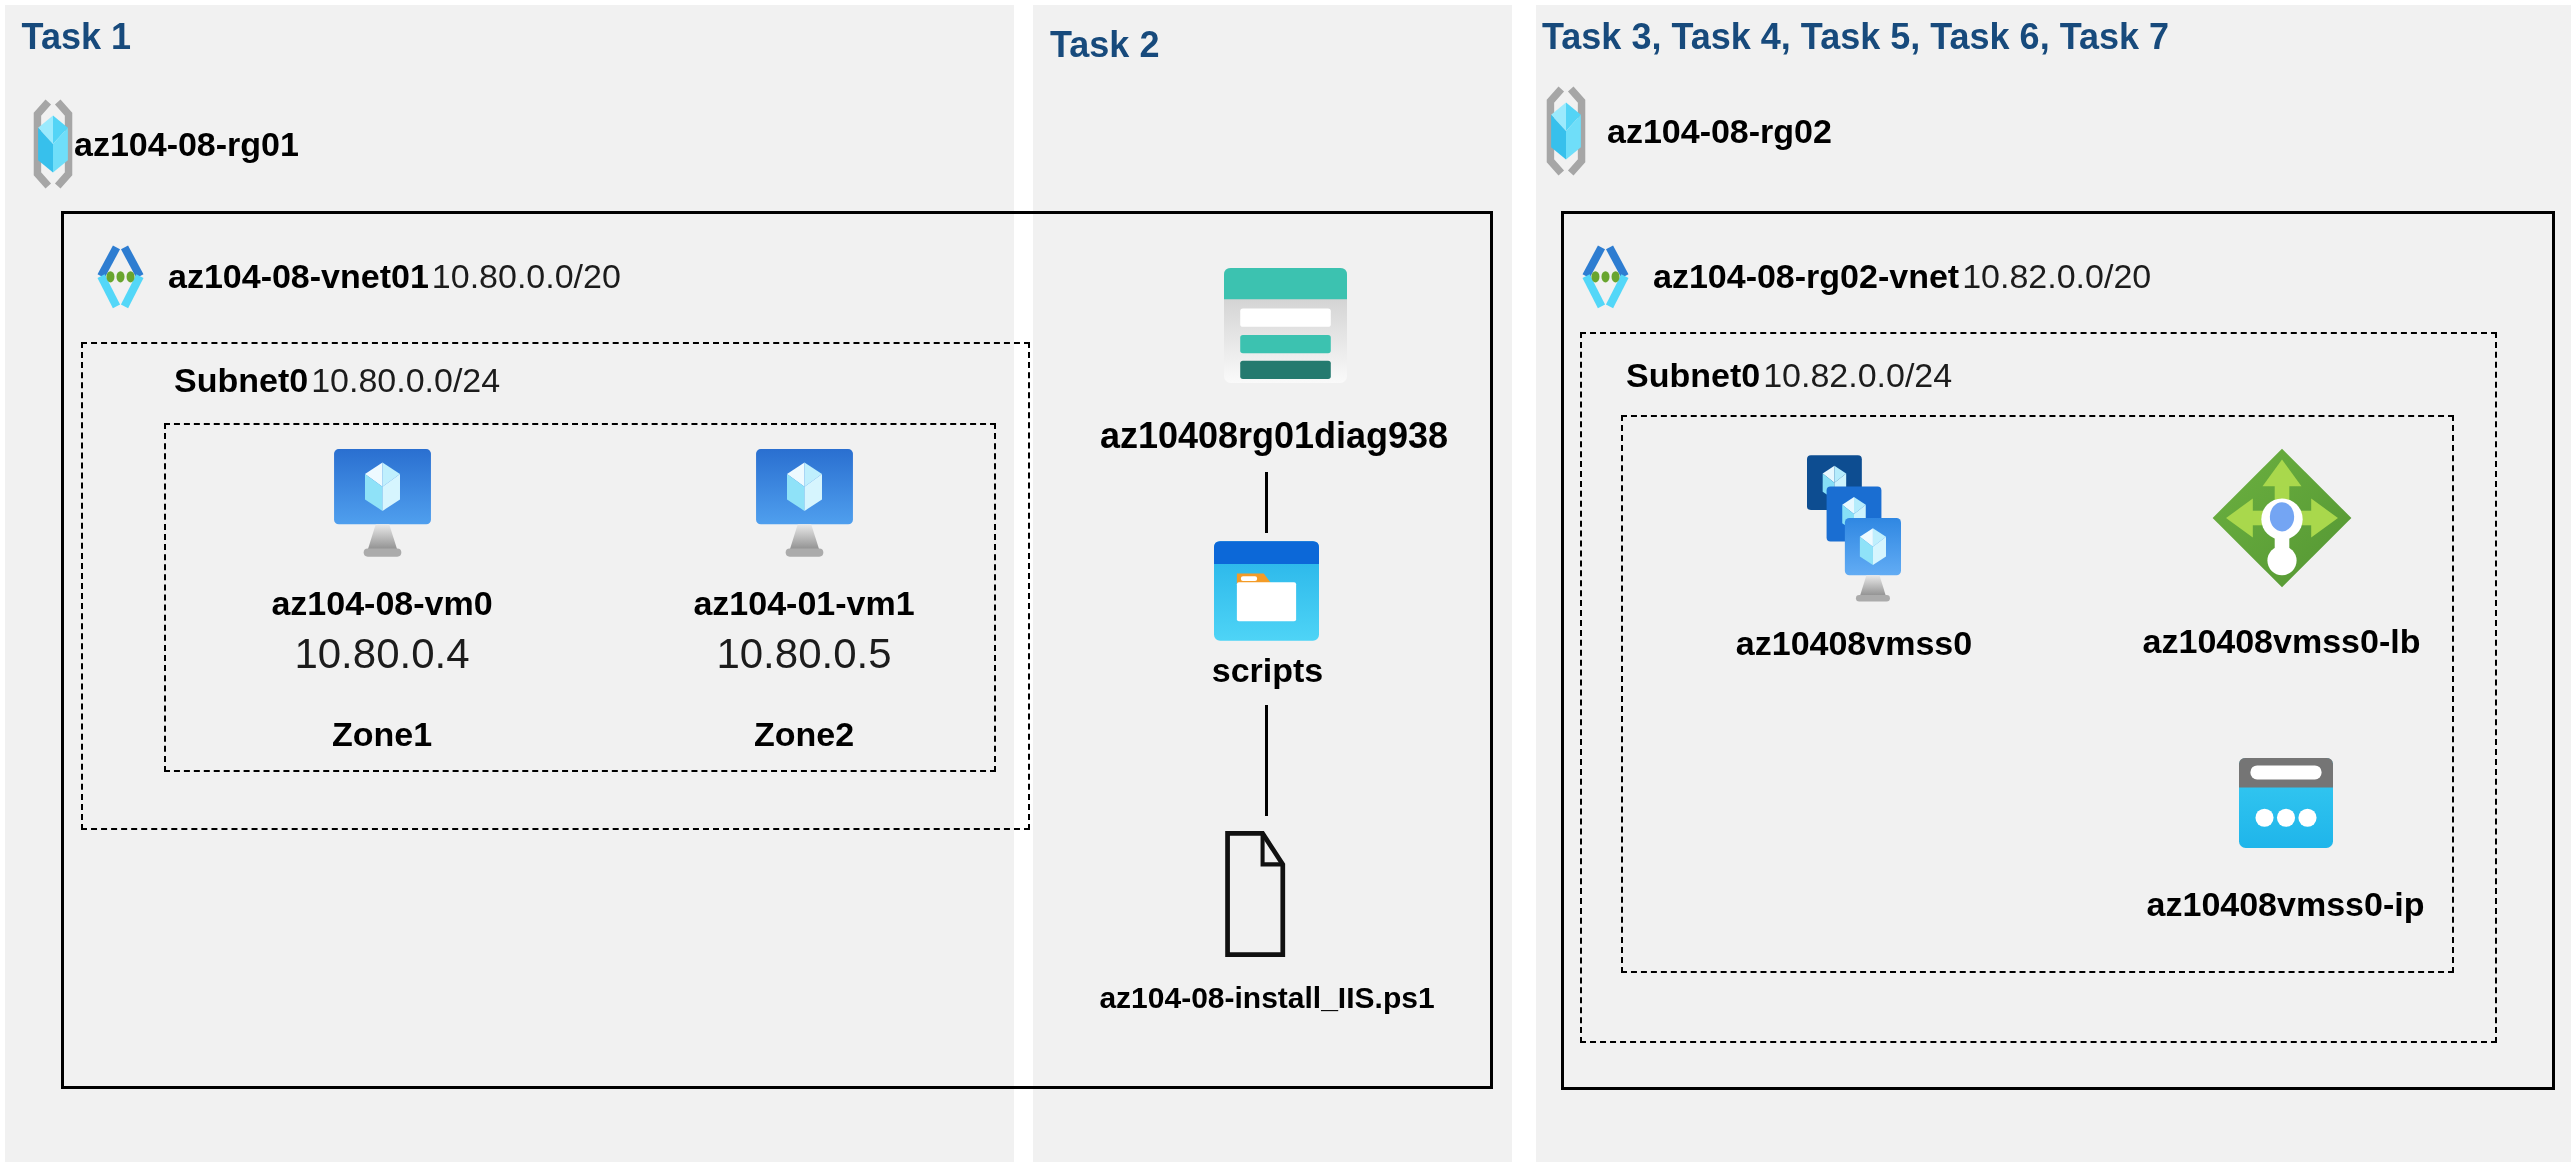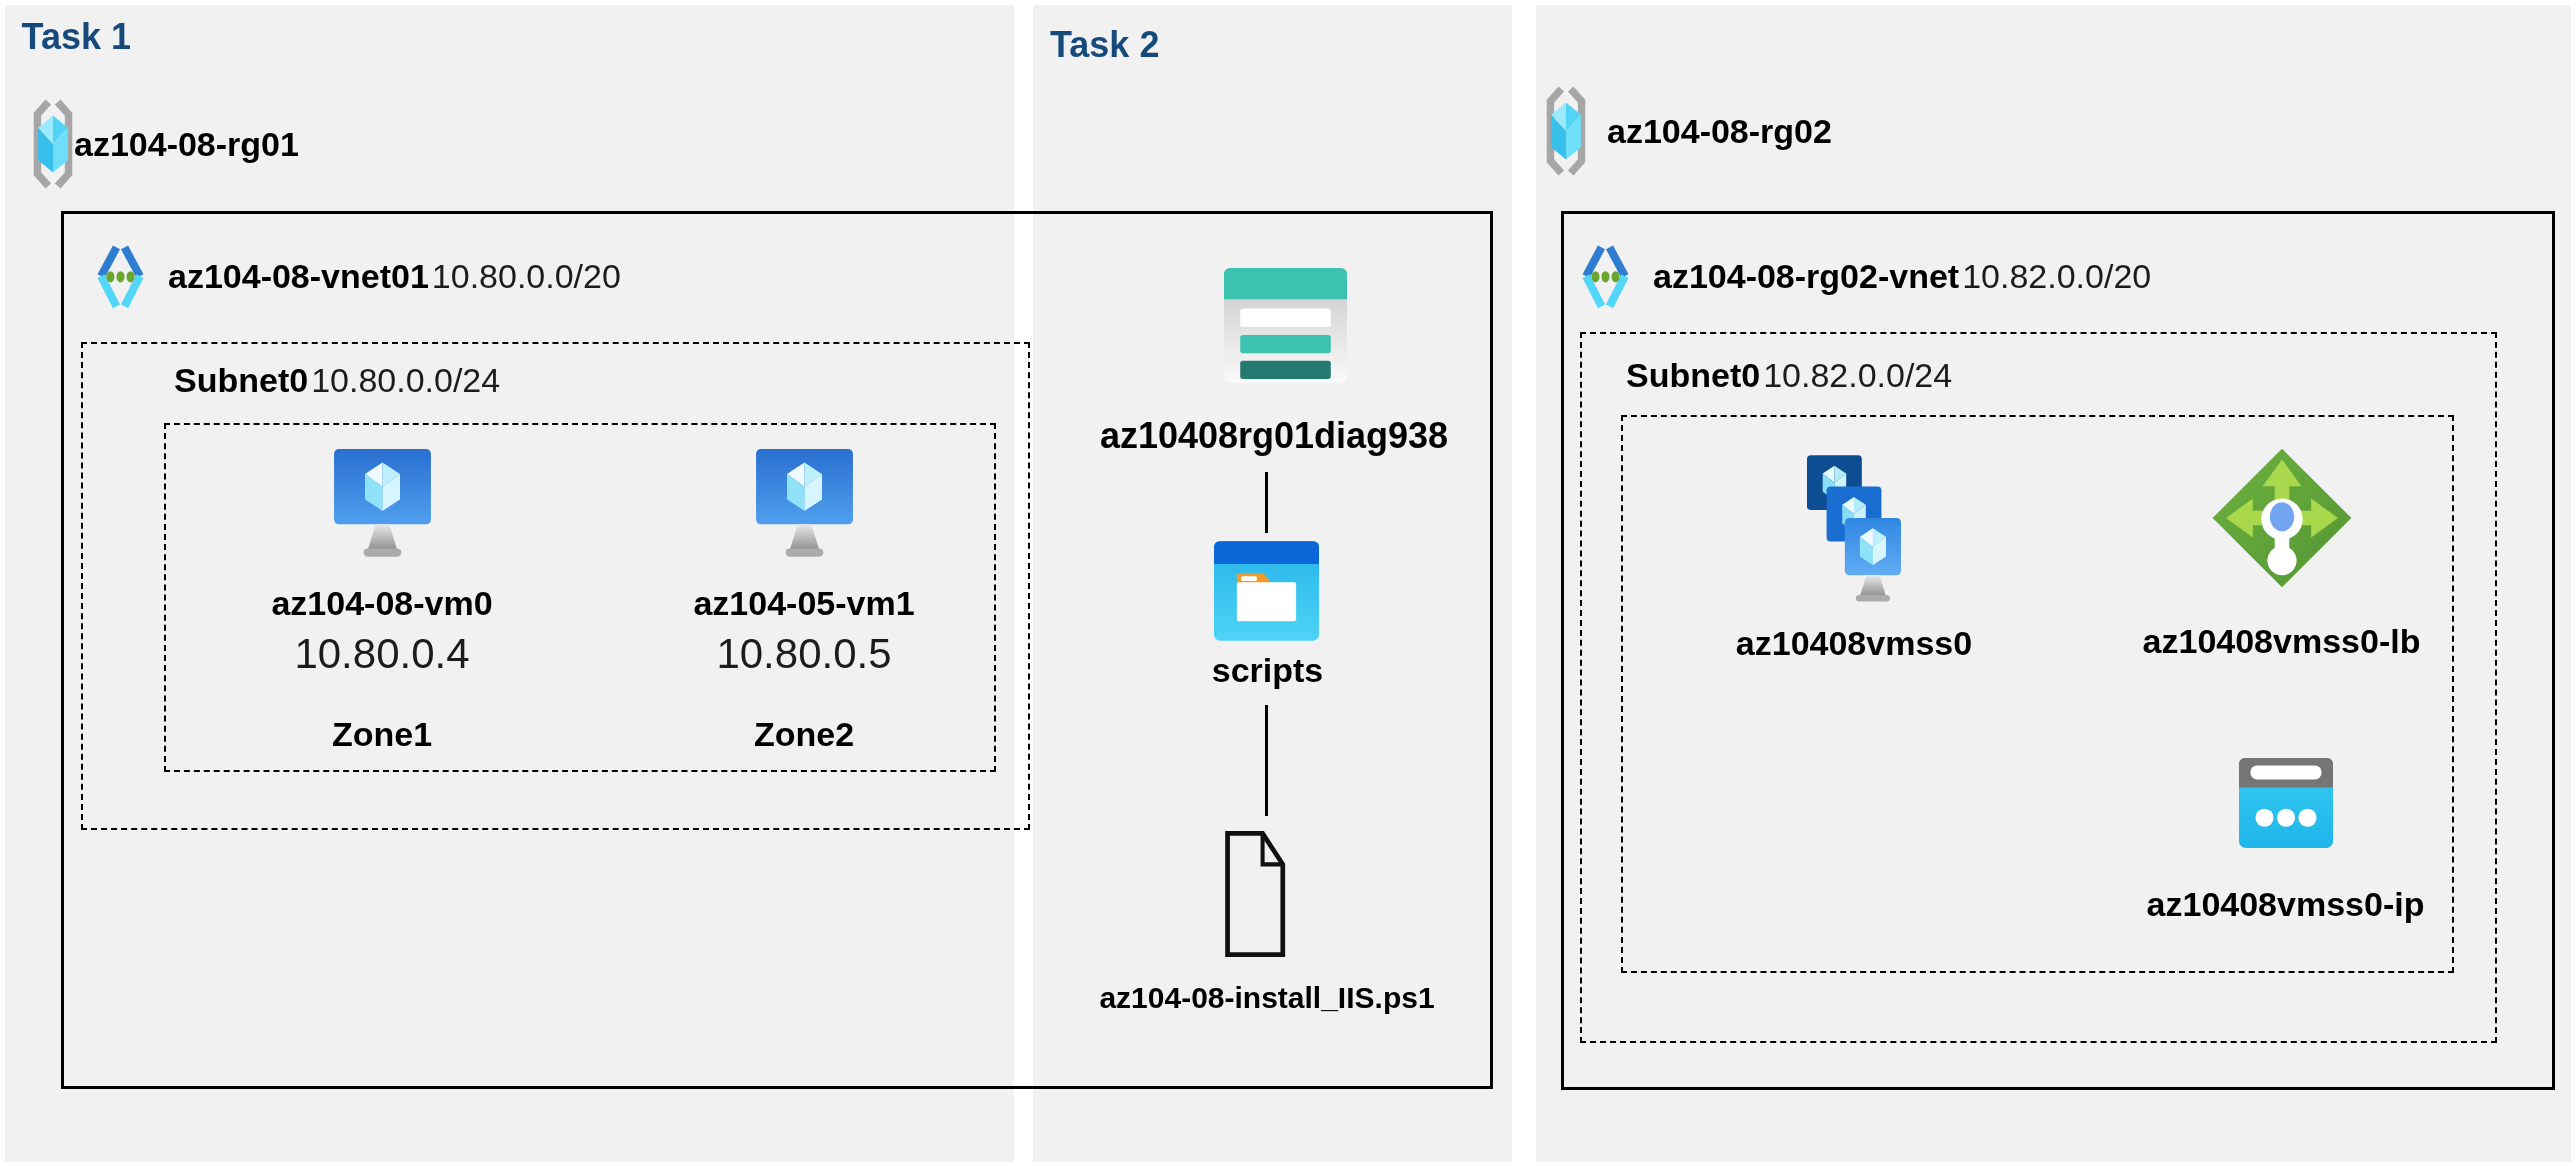--- a/index.html
+++ b/index.html
@@ -25,20 +25,21 @@
 <body>
 
 <div id="canvas">
 
   <div class="panel" style="left:4.7px;top:5.4px;width:1009px;height:1157px;"></div>
   <div class="panel" style="left:1033px;top:5.4px;width:479px;height:1157px;"></div>
   <div class="panel" style="left:1536px;top:5.4px;width:1035px;height:1157px;"></div>
 
   <div class="task-title" style="left:21.6px;top:16px;">Task 1</div>
   <div class="task-title" style="left:1050px;top:24px;">Task 2</div>
+  <div class="task-title" style="left:1542px;top:16px;">Task 3, Task 4, Task 5, Task 6, Task 7</div>
 
   <div class="row" style="left:32px;top:98px;height:92px;">
     <span>
       <svg width="42" height="92" viewBox="0 0 62 136">
         <path d="M24 6 L8 24 L8 112 L24 130" fill="none" stroke="#a6a6a6" stroke-width="11"></path>
         <path d="M38 6 L54 24 L54 112 L38 130" fill="none" stroke="#a6a6a6" stroke-width="11"></path>
         <polygon points="31,26 9,44 31,68" fill="#9beafd"></polygon>
         <polygon points="31,26 53,44 31,68" fill="#53d4f6"></polygon>
         <polygon points="9,44 9,92 31,110 31,68" fill="#37c0ec"></polygon>
         <polygon points="53,44 53,92 31,110 31,68" fill="#6fdef9"></polygon>
@@ -156,21 +157,21 @@
         </defs>
         <rect x="0" y="0" width="144" height="112" rx="7" fill="url(#vmg2)"></rect>
         <polygon points="72,20 46,37 72,56" fill="#eefaff"></polygon>
         <polygon points="72,20 98,37 72,56" fill="#bfeffd"></polygon>
         <polygon points="46,37 46,75 72,92 72,56" fill="#8fe2f8"></polygon>
         <polygon points="98,37 98,75 72,92 72,56" fill="#d6f5fe"></polygon>
         <polygon points="62,112 82,112 94,150 50,150" fill="url(#stg2)"></polygon>
         <rect x="44" y="148" width="56" height="12" rx="6" fill="#ababab"></rect>
       </svg>
     </span>
-    <div class="vm-name">az104-05-vm1</div>
+    <div class="vm-name">az104-01-vm1</div>
     <div class="vm-ip">10.80.0.5</div>
     <div class="vm-zone">Zone2</div>
   </div>
 
   <span class="abs" style="left:1224px;top:268px;">
     <svg width="123" height="115" viewBox="0 0 182 170">
       <defs>
         <linearGradient id="stor1" x1="0" y1="0" x2="0" y2="1">
           <stop offset="0" stop-color="#c6c6c6"></stop>
             <stop offset="1" stop-color="#fafafa"></stop>

